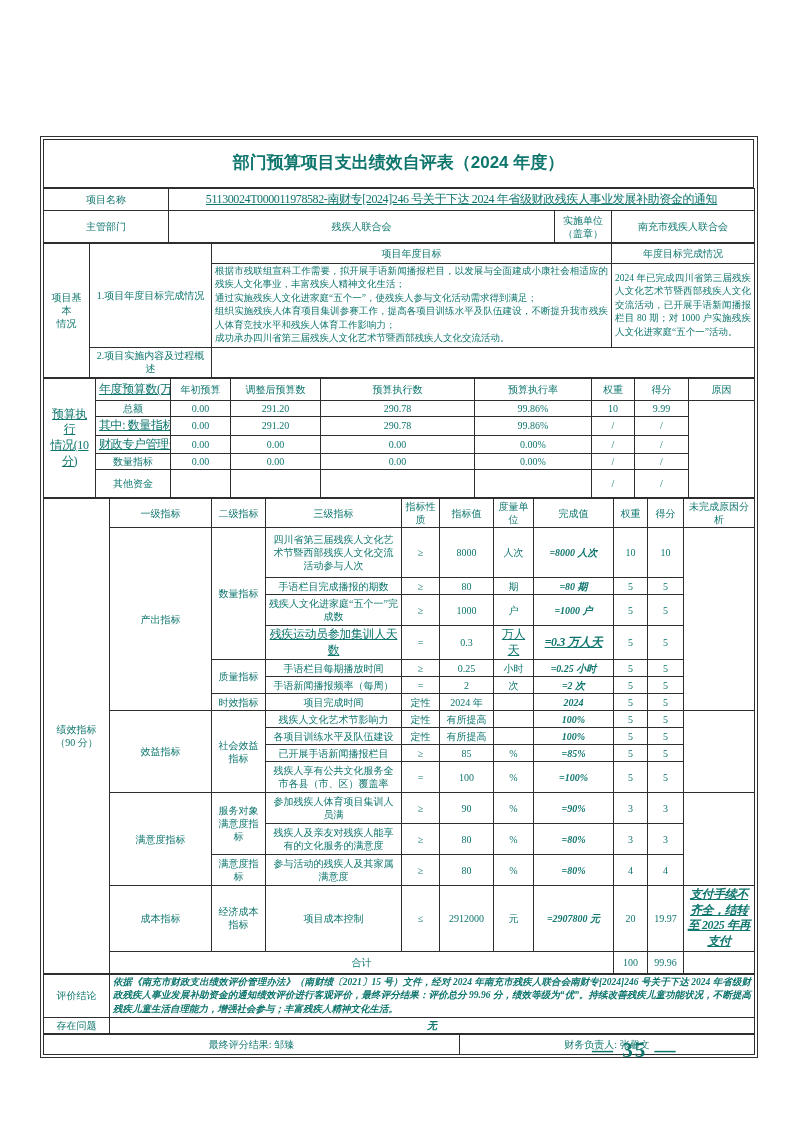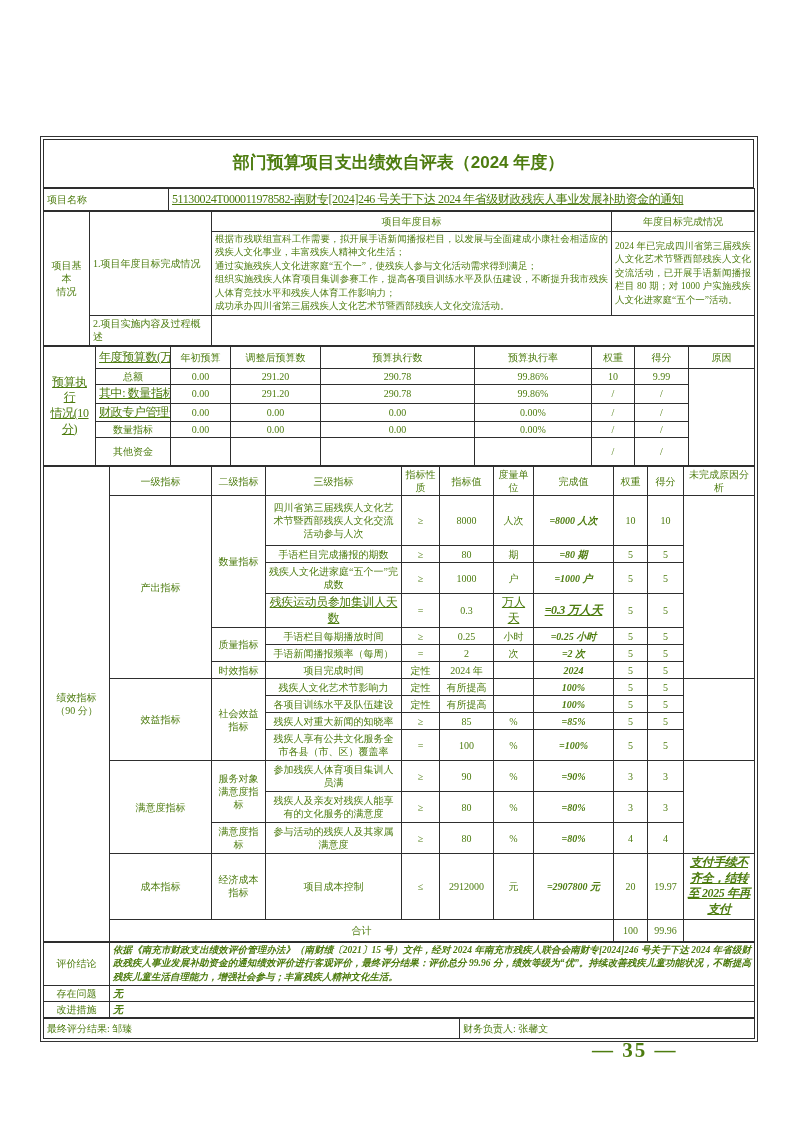--- a/index.html
+++ b/index.html
@@ -1,23 +1,23 @@
 <!DOCTYPE html>
 <html><head>
 <meta charset="utf-8">
 <style>
   html,body{margin:0;padding:0;background:#fff;}
   .page{position:relative;width:793px;height:1122px;background:#fff;outline:1px solid #e9e9e9;overflow:hidden;
-        font-family:"Liberation Serif","DejaVu Serif",serif;color:#4d7c0f;}
+        font-family:"Liberation Serif","DejaVu Serif",serif;color:#0f766e;}
   .sheet{position:absolute;left:40px;top:136px;border:1px solid #333;padding:2px;background:#fff;}
   table{border-collapse:collapse;table-layout:fixed;width:711px;}
   td{border:1px solid #2e2e2e;font-size:10px;line-height:1.3;text-align:center;vertical-align:middle;
      padding:1px 3px;overflow:hidden;word-break:break-all;}
   .title-cell{font-family:"Liberation Sans","DejaVu Sans",sans-serif;font-weight:700;font-size:17px;height:45px;}
-  .left{text-align:left;}
+  .left{text-align:center;}
   .just{text-align:justify;text-justify:inter-character;}
   .pre{white-space:pre-line;}
   .sm{font-size:12px;letter-spacing:-0.4px;text-decoration:underline;}
   .nw{white-space:nowrap;}
   .actual{font-style:italic;font-weight:600;margin-top:16px;}
   .body-sm{font-size:9.5px;line-height:1.42;}
   .pagenum{position:absolute;left:592px;top:1038px;font-size:21px;font-weight:700;letter-spacing:2px;}
 </style>
 </head>
 <body>
@@ -37,20 +37,27 @@
       <colgroup>
           <col style="width:125px">
           <col style="width:386px">
           <col style="width:57px">
           <col style="width:143px">
         </colgroup>
       <tbody>
           <tr style="height:22px">
         <td class="left">项目名称</td>
         <td class="left sm" colspan="3">51130024T000011978582-南财专[2024]246 号关于下达 2024 年省级财政残疾人事业发展补助资金的通知</td>
+      </tr>
+      <tr style="height:32px">
+        <td class="left">主管部门</td>
+        <td class="left">残疾人联合会</td>
+        <td class="pre">实施单位
+（盖章）</td>
+        <td>南充市残疾人联合会</td>
       </tr>
     </tbody>
       </table>
 
     <table>
       <colgroup>
           <col style="width:46px">
           <col style="width:122px">
           <col style="width:400px">
           <col style="width:143px">
@@ -263,21 +270,21 @@
       <tr style="height:17px">
         <td>各项目训练水平及队伍建设</td>
         <td>定性</td>
         <td>有所提高</td>
         <td></td>
         <td class="actual">100%</td>
         <td>5</td>
         <td>5</td>
       </tr>
       <tr style="height:17px">
-        <td>残疾人对重大新闻的知晓率</td>
+        <td>已开展手语新闻播报栏目</td>
         <td>≥</td>
         <td>85</td>
         <td>%</td>
         <td class="actual">=85%</td>
         <td>5</td>
         <td>5</td>
       </tr>
       <tr style="height:31px">
         <td>残疾人享有公共文化服务全市各县（市、区）覆盖率</td>
         <td>=</td>
@@ -346,24 +353,20 @@
         </colgroup>
       <tbody>
           <tr style="height:42px">
         <td>评价结论</td>
         <td class="left just body-sm actual">依据《南充市财政支出绩效评价管理办法》（南财绩〔2021〕15 号）文件，经对 2024 年南充市残疾人联合会南财专[2024]246 号关于下达 2024 年省级财政残疾人事业发展补助资金的通知绩效评价进行客观评价，最终评分结果：评价总分 99.96 分，绩效等级为“优”。持续改善残疾儿童功能状况，不断提高残疾儿童生活自理能力，增强社会参与；丰富残疾人精神文化生活。</td>
       </tr>
       <tr style="height:16px">
         <td>存在问题</td>
         <td class="left actual">无</td>
       </tr>
-      <tr style="height:16px">
-        <td>改进措施</td>
-        <td class="left actual">无</td>
-      </tr>
     </tbody>
       </table>
 
     <table>
       <colgroup>
           <col style="width:416px">
           <col style="width:295px">
         </colgroup>
       <tbody>
           <tr style="height:20px">

